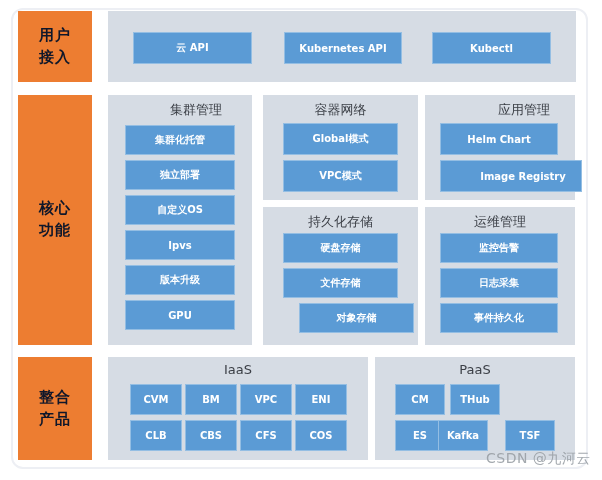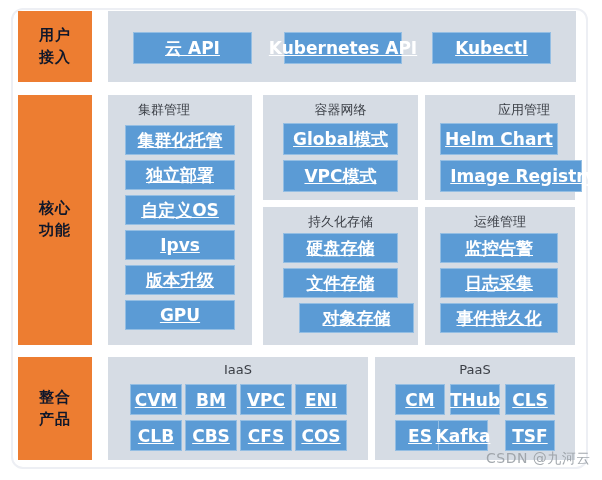--- a/index.html
+++ b/index.html
@@ -16,23 +16,23 @@
     display:flex;flex-direction:column;align-items:center;justify-content:center;
     font-weight:bold;font-size:15px;line-height:1.45;letter-spacing:1px;
   }
   .panel{position:absolute;background:#D6DCE4;}
   .ptitle{
     position:absolute;text-align:center;color:#3b3f46;font-size:13px;
   }
   .btn{
     position:absolute;background:#5B9BD5;color:#ffffff;
     display:flex;align-items:center;justify-content:center;
-    font-size:17px;font-weight:600;
+    font-size:10px;font-weight:600;
     box-shadow:inset 0 0 0 1px rgba(255,255,255,0.35);
-    cursor:default;white-space:nowrap;text-decoration:underline;
+    cursor:default;white-space:nowrap;
   }
   .watermark{
     position:absolute;left:486px;top:450px;font-size:14px;color:#9aa0a6;opacity:.9;
     letter-spacing:.5px;
   }
 </style>
 </head>
 <body>
 
 <div class="page">
@@ -51,21 +51,21 @@
     <span>整合</span>
     <span>产品</span>
   </div>
 
   <div class="panel" style="left:108px;top:11px;width:468px;height:71px;"></div>
   <div class="btn" style="left:133px;top:32px;width:119px;height:32px;">云 API</div>
   <div class="btn" style="left:284px;top:32px;width:118px;height:32px;">Kubernetes API</div>
   <div class="btn" style="left:432px;top:32px;width:119px;height:32px;">Kubectl</div>
 
   <div class="panel" style="left:108px;top:95px;width:144px;height:250px;"></div>
-  <div class="ptitle" style="left:92px;top:101px;width:144px;text-align:center;">集群管理</div>
+  <div class="ptitle" style="left:124px;top:101px;width:144px;text-align:center;">集群管理</div>
   <div class="btn" style="left:125px;top:125px;width:110px;height:30px;">集群化托管</div>
   <div class="btn" style="left:125px;top:160px;width:110px;height:30px;">独立部署</div>
   <div class="btn" style="left:125px;top:195px;width:110px;height:30px;">自定义OS</div>
   <div class="btn" style="left:125px;top:230px;width:110px;height:30px;">Ipvs</div>
   <div class="btn" style="left:125px;top:265px;width:110px;height:30px;">版本升级</div>
   <div class="btn" style="left:125px;top:300px;width:110px;height:30px;">GPU</div>
 
   <div class="panel" style="left:263px;top:95px;width:155px;height:105px;"></div>
   <div class="ptitle" style="left:263px;top:101px;width:155px;">容器网络</div>
   <div class="btn" style="left:283px;top:123px;width:115px;height:32px;">Global模式</div>
@@ -96,20 +96,19 @@
   <div class="btn" style="left:295px;top:384px;width:52px;height:31px;">ENI</div>
   <div class="btn" style="left:130px;top:420px;width:52px;height:31px;">CLB</div>
   <div class="btn" style="left:185px;top:420px;width:52px;height:31px;">CBS</div>
   <div class="btn" style="left:240px;top:420px;width:52px;height:31px;">CFS</div>
   <div class="btn" style="left:295px;top:420px;width:52px;height:31px;">COS</div>
 
   <div class="panel" style="left:375px;top:357px;width:200px;height:103px;"></div>
   <div class="ptitle" style="left:375px;top:362px;width:200px;">PaaS</div>
   <div class="btn" style="left:395px;top:384px;width:50px;height:31px;">CM</div>
   <div class="btn" style="left:450px;top:384px;width:50px;height:31px;">THub</div>
-  <div class="btn" style="left:505px;top:384px;width:50px;height:31px;">CLS</div>
   <div class="btn" style="left:395px;top:420px;width:50px;height:31px;">ES</div>
   <div class="btn" style="left:438px;top:420px;width:50px;height:31px;">Kafka</div>
   <div class="btn" style="left:505px;top:420px;width:50px;height:31px;">TSF</div>
 
   <div class="watermark">CSDN @九河云</div>
 
 </div>
 
 </body></html>

